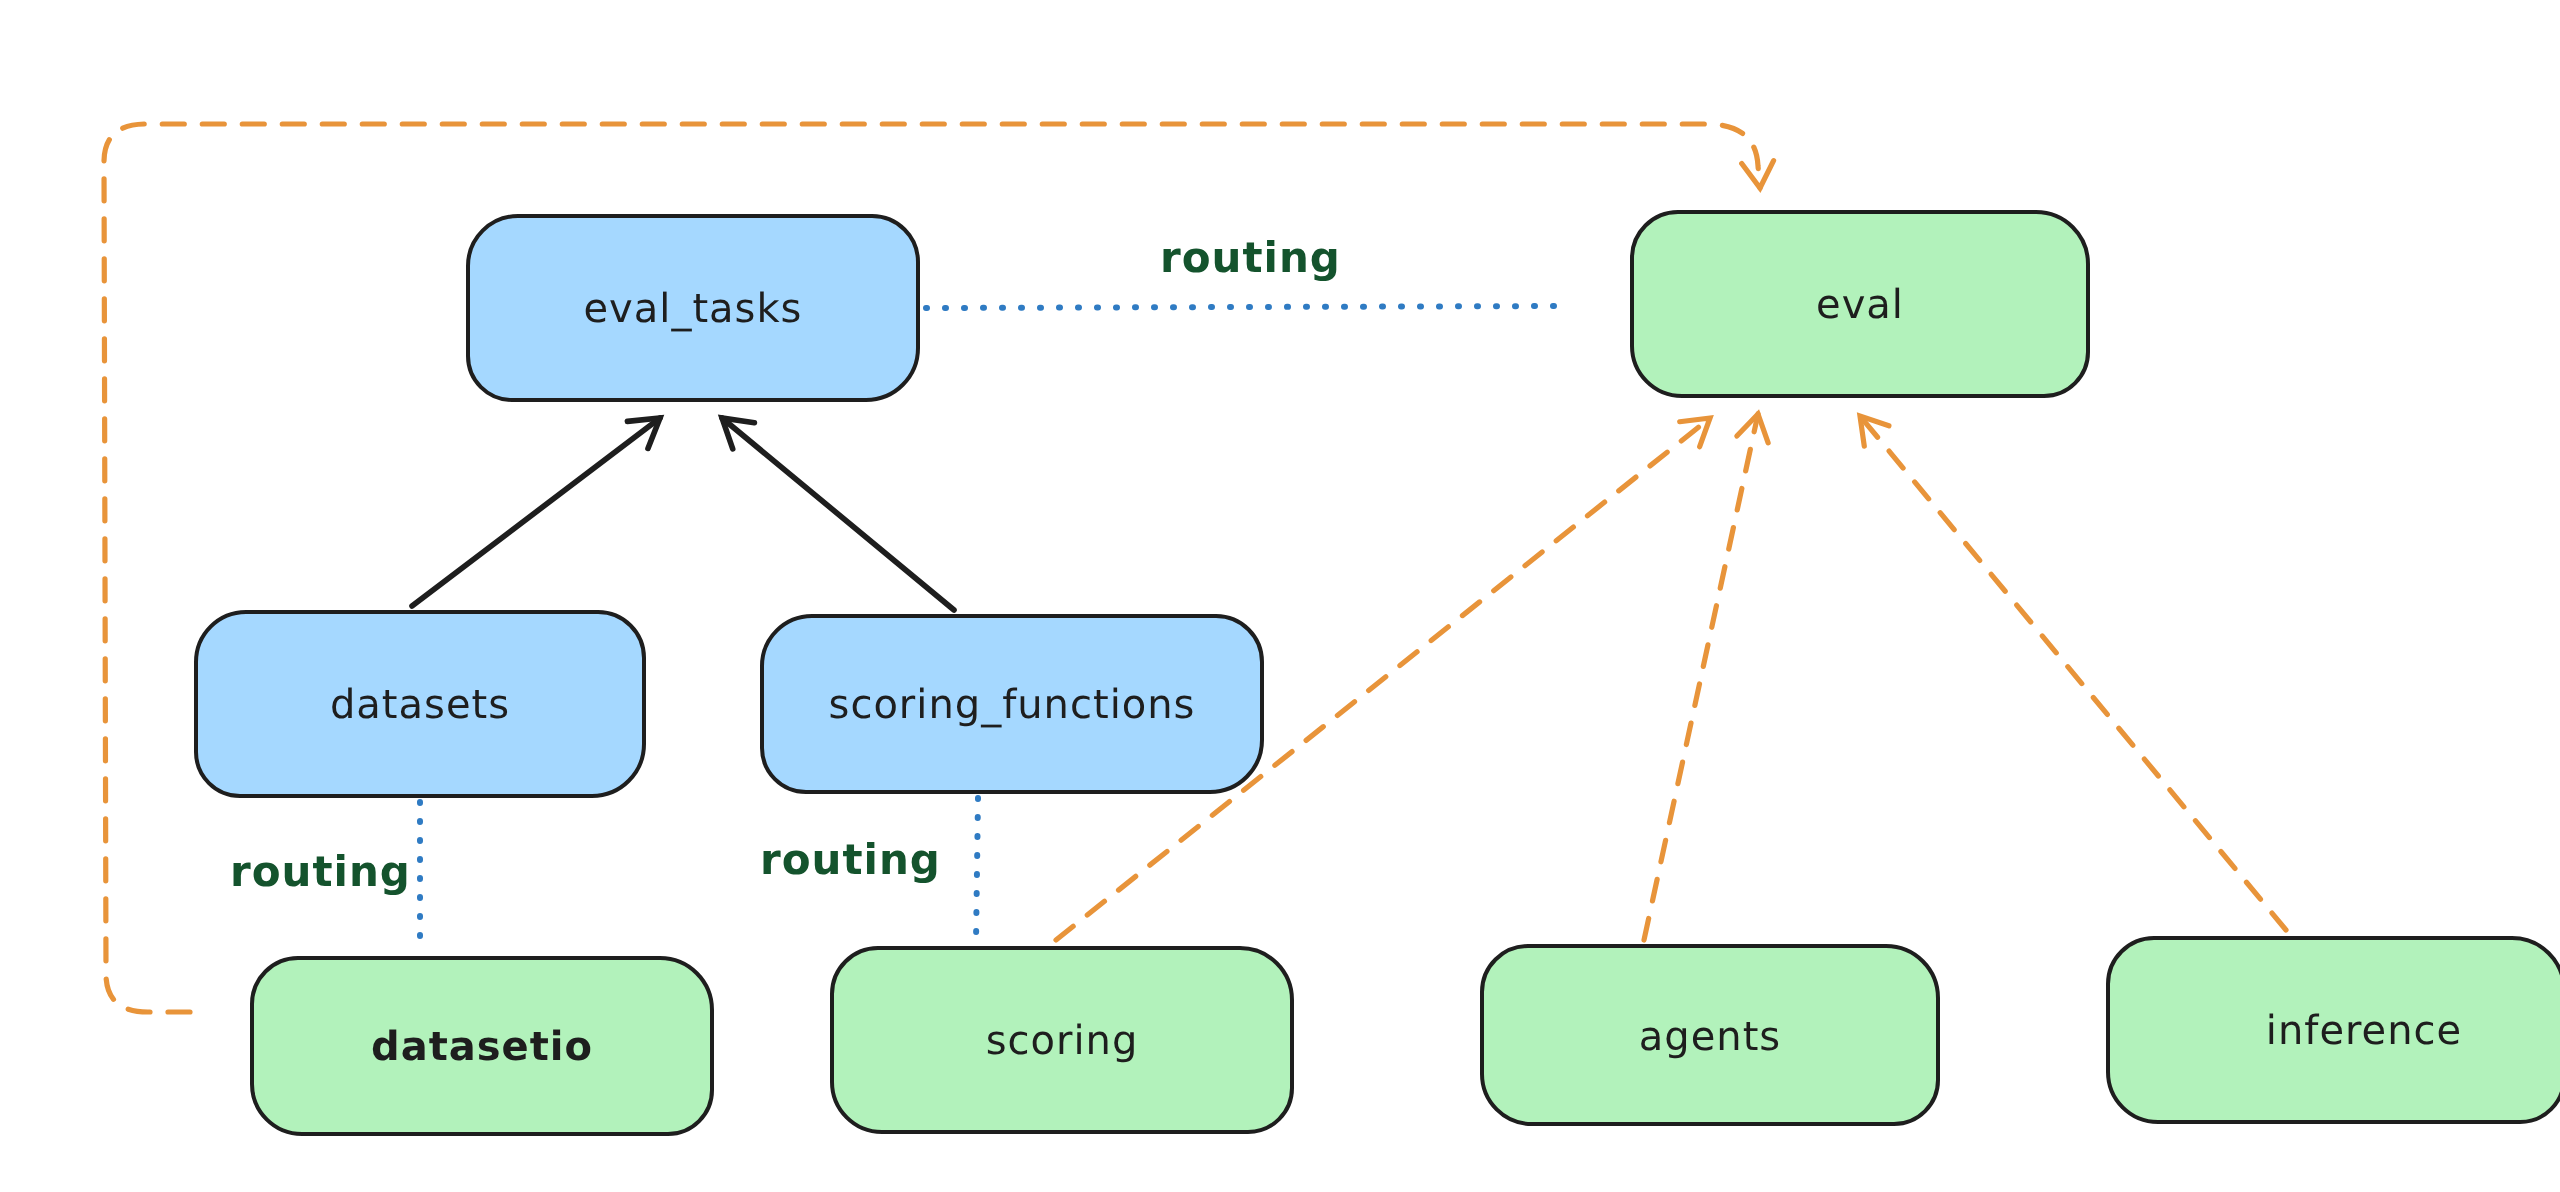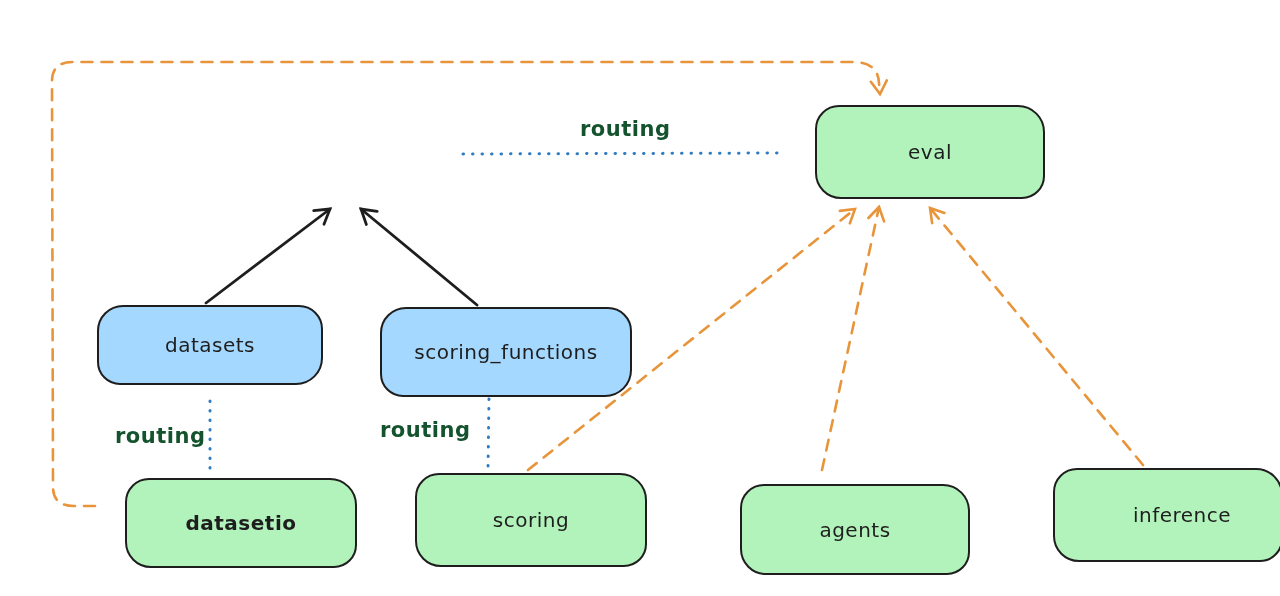--- a/index.html
+++ b/index.html
@@ -52,42 +52,45 @@
     <path d="M 463 154 L 783 153" fill="none" stroke="#2f7bc3" stroke-width="3" stroke-linecap="round" stroke-dasharray="0.5 9"></path>
     <path d="M 210 401 L 210 476" fill="none" stroke="#2f7bc3" stroke-width="3" stroke-linecap="round" stroke-dasharray="0.5 9"></path>
     <path d="M 489 399 L 488 471" fill="none" stroke="#2f7bc3" stroke-width="3" stroke-linecap="round" stroke-dasharray="0.5 9"></path>
 
     <path d="M 95 506 L 74 506 Q 53 506 53 487 L 52 81 Q 52 62 73 62 L 853 62 Q 878 62 879 83 L 880 94" fill="none" stroke="#e8943a" stroke-width="2.6" stroke-linecap="round" stroke-dasharray="11 9" marker-end="url(#arrow-orange)"></path>
     <path d="M 528 470 L 855 209" fill="none" stroke="#e8943a" stroke-width="2.6" stroke-linecap="round" stroke-dasharray="11 9" marker-end="url(#arrow-orange)"></path>
     <path d="M 822 470 L 879 207" fill="none" stroke="#e8943a" stroke-width="2.6" stroke-linecap="round" stroke-dasharray="11 9" marker-end="url(#arrow-orange)"></path>
     <path d="M 1143 465 L 930 208" fill="none" stroke="#e8943a" stroke-width="2.6" stroke-linecap="round" stroke-dasharray="11 9" marker-end="url(#arrow-orange)"></path>
   </svg>
 
+  <div class="node blue" style="left:233px;top:107px;width:227px;height:94px;">
+    <span>eval_tasks</span>
+  </div>
 
   <div class="node green" style="left:785px;top:105px;width:230px;height:94px;">
     <span>eval</span>
   </div>
 
-  <div class="node blue" style="left:97px;top:305px;width:226px;height:80px;">
+  <div class="node blue" style="left:97px;top:305px;width:226px;height:94px;">
     <span>datasets</span>
   </div>
 
   <div class="node blue" style="left:380px;top:307px;width:252px;height:90px;justify-content:center;">
     <span>scoring_functions</span>
   </div>
 
   <div class="node green" style="left:95px;top:478px;width:232px;height:90px;font-weight:bold;">
     <span>datasetio</span>
   </div>
 
   <div class="node green" style="left:385px;top:473px;width:232px;height:94px;">
     <span>scoring</span>
   </div>
 
-  <div class="node green" style="left:710px;top:484px;width:230px;height:91px;">
+  <div class="node green" style="left:710px;top:472px;width:230px;height:91px;">
     <span>agents</span>
   </div>
 
   <div class="node green" style="left:1023px;top:468px;width:230px;height:94px;padding-left:28px;">
     <span>inference</span>
   </div>
 
   <div class="edge-label" style="left:580px;top:117px;">routing</div>
   <div class="edge-label" style="left:115px;top:424px;">routing</div>
   <div class="edge-label" style="left:380px;top:418px;">routing</div>

